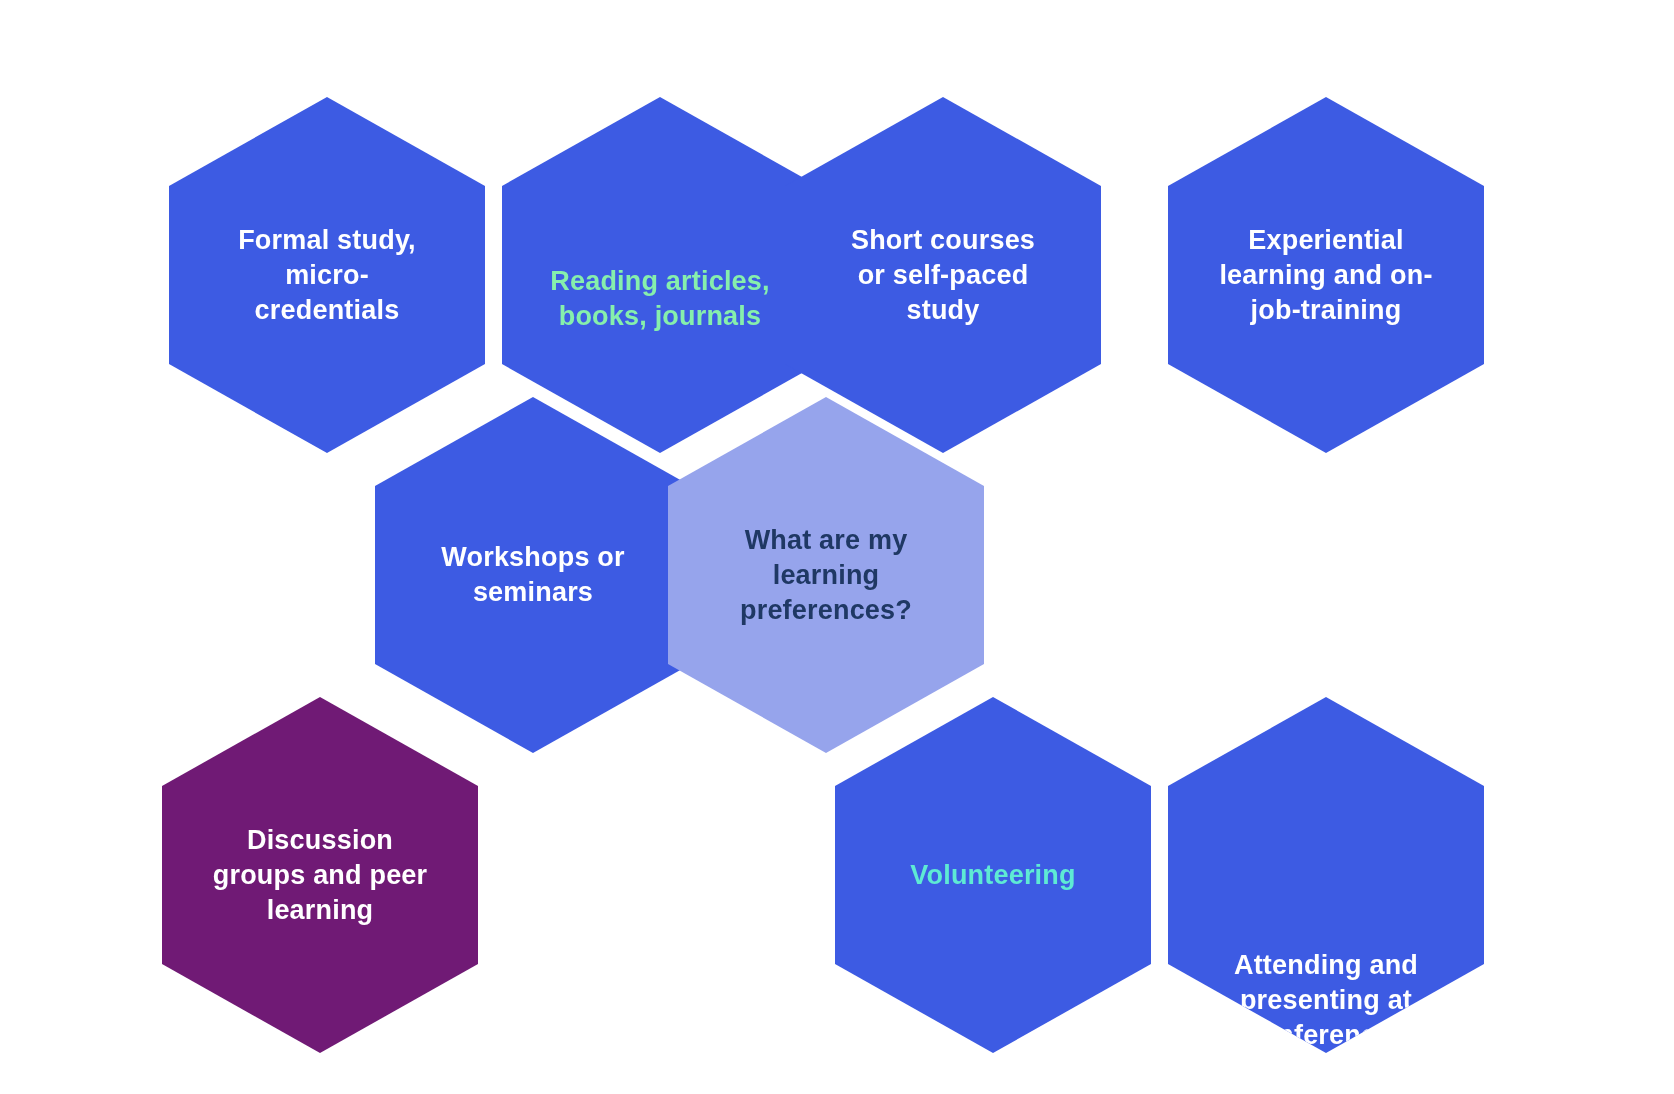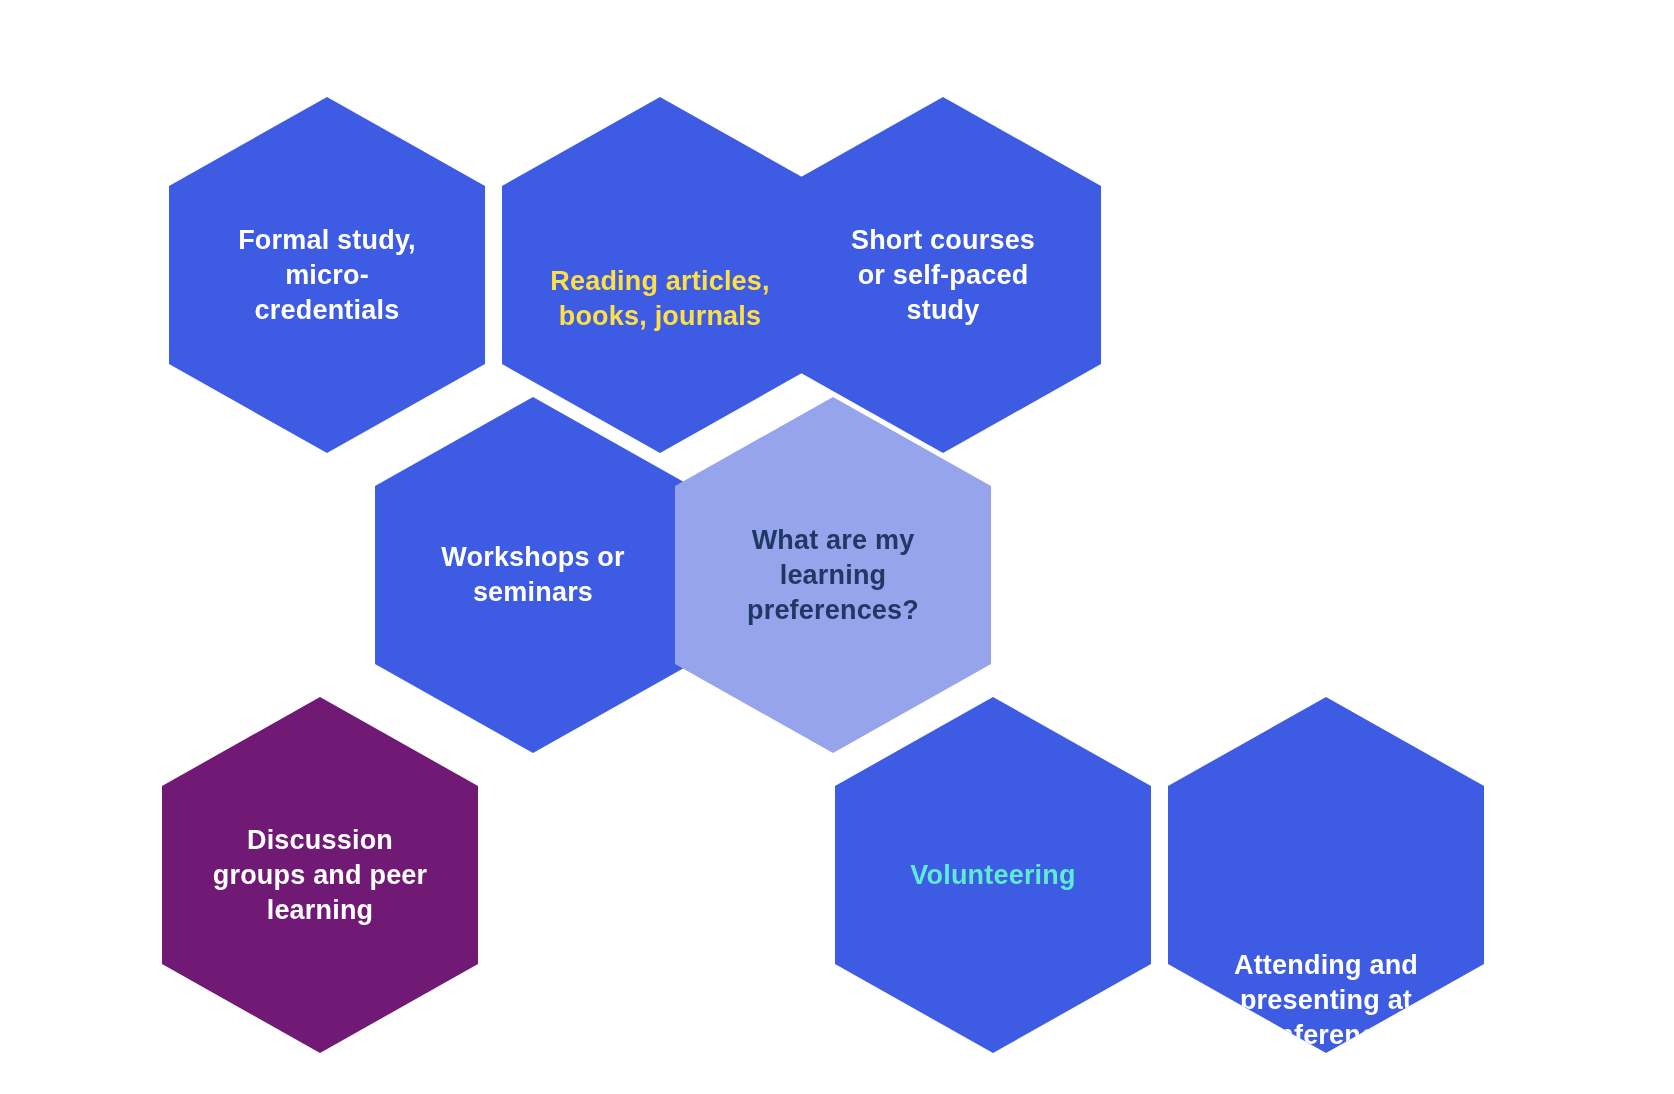--- a/index.html
+++ b/index.html
@@ -45,37 +45,42 @@
 
 <div class="canvas">
 
   <div class="hex hex--blue" style="left: 169px; top: 97px; background: rgb(61, 91, 227);">
     <span class="hex-label" style="color: rgb(255, 255, 255);">Formal study,
 micro-
 credentials</span>
   </div>
 
   <div class="hex hex--blue" style="left: 502px; top: 97px; background: rgb(61, 91, 227);">
-    <span class="hex-label" style="color: #fde047; margin-top: 48px;">Reading articles,
+    <span class="hex-label" style="color: #86efac; margin-top: 48px;">Reading articles,
 books, journals</span>
   </div>
 
   <div class="hex hex--blue" style="left: 785px; top: 97px; background: rgb(61, 91, 227);">
     <span class="hex-label" style="color: rgb(255, 255, 255);">Short courses
 or self-paced
 study</span>
   </div>
 
+  <div class="hex hex--blue" style="left: 1168px; top: 97px; background: rgb(61, 91, 227);">
+    <span class="hex-label" style="color: rgb(255, 255, 255);">Experiential
+learning and on-
+job-training</span>
+  </div>
 
   <div class="hex hex--blue" style="left: 335px; top: 397px; background: rgb(61, 91, 227); margin-left: 40px;">
     <span class="hex-label" style="color: rgb(255, 255, 255);">Workshops or
 seminars</span>
   </div>
 
-  <div class="hex hex--light" style="left: 668px; top: 397px; background: rgb(150, 164, 236); margin-left: 7px;">
+  <div class="hex hex--light" style="left: 668px; top: 397px; background: rgb(150, 164, 236);">
     <span class="hex-label" style="color: rgb(31, 56, 100);">What are my
 learning
 preferences?</span>
   </div>
 
 
   <div class="hex hex--blue" style="left: 162px; top: 697px; background: #701a75;">
     <span class="hex-label" style="color: rgb(255, 255, 255);">Discussion
 groups and peer
 learning</span>

